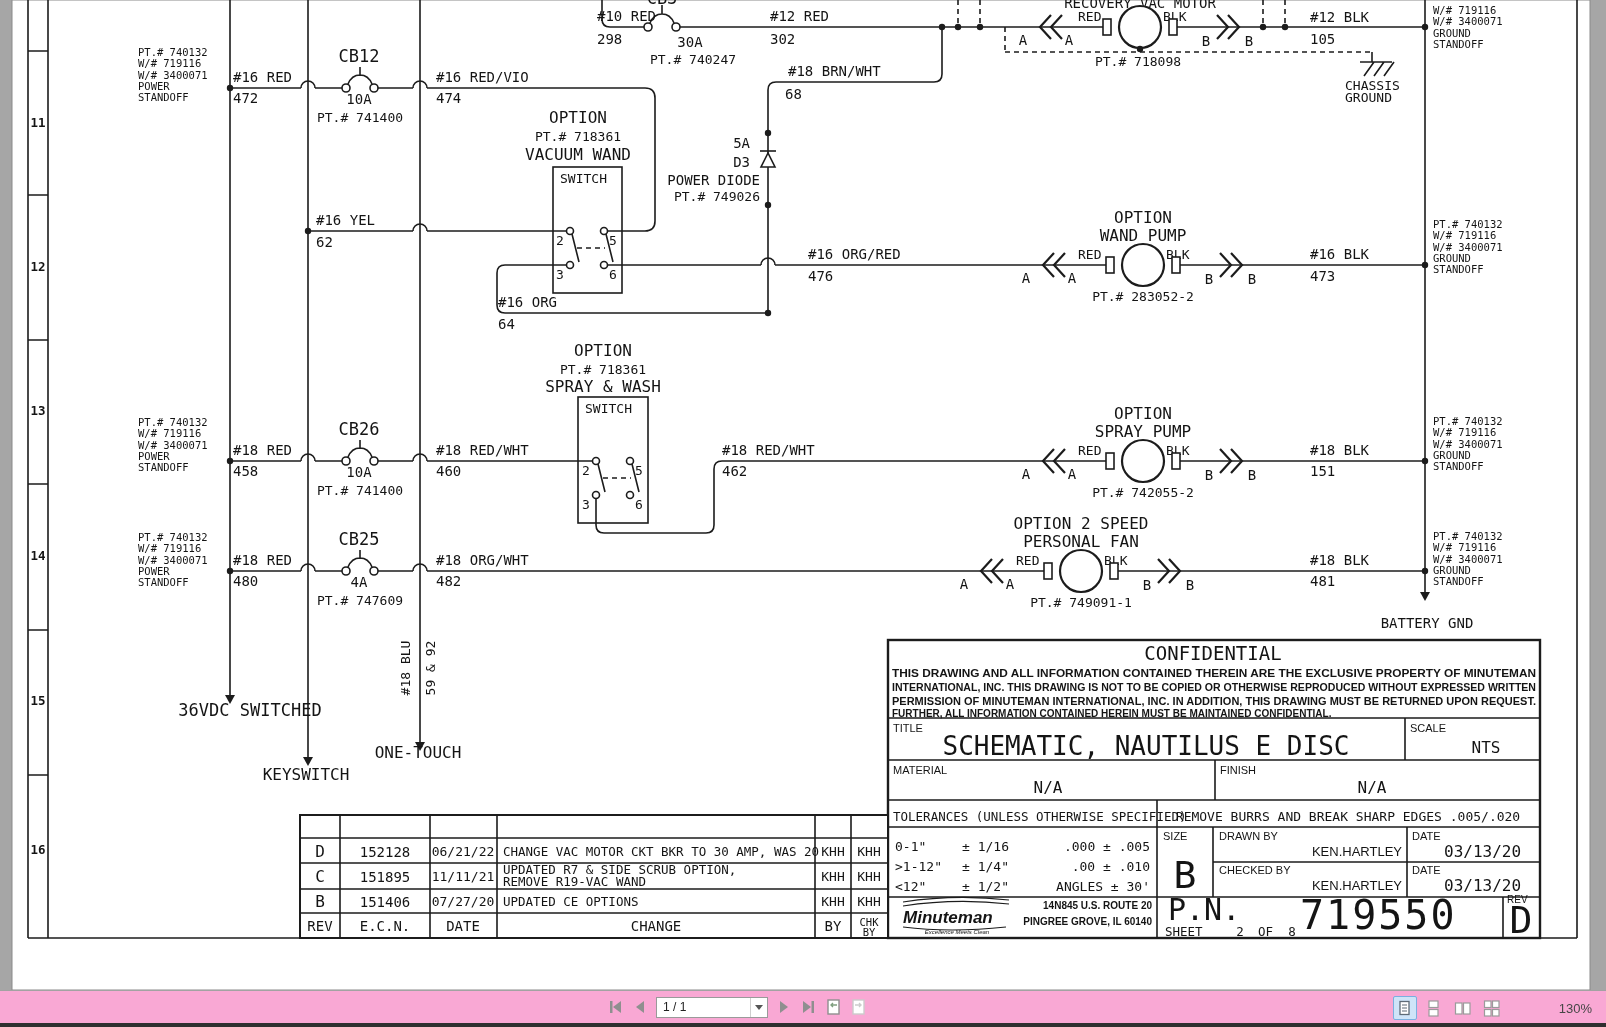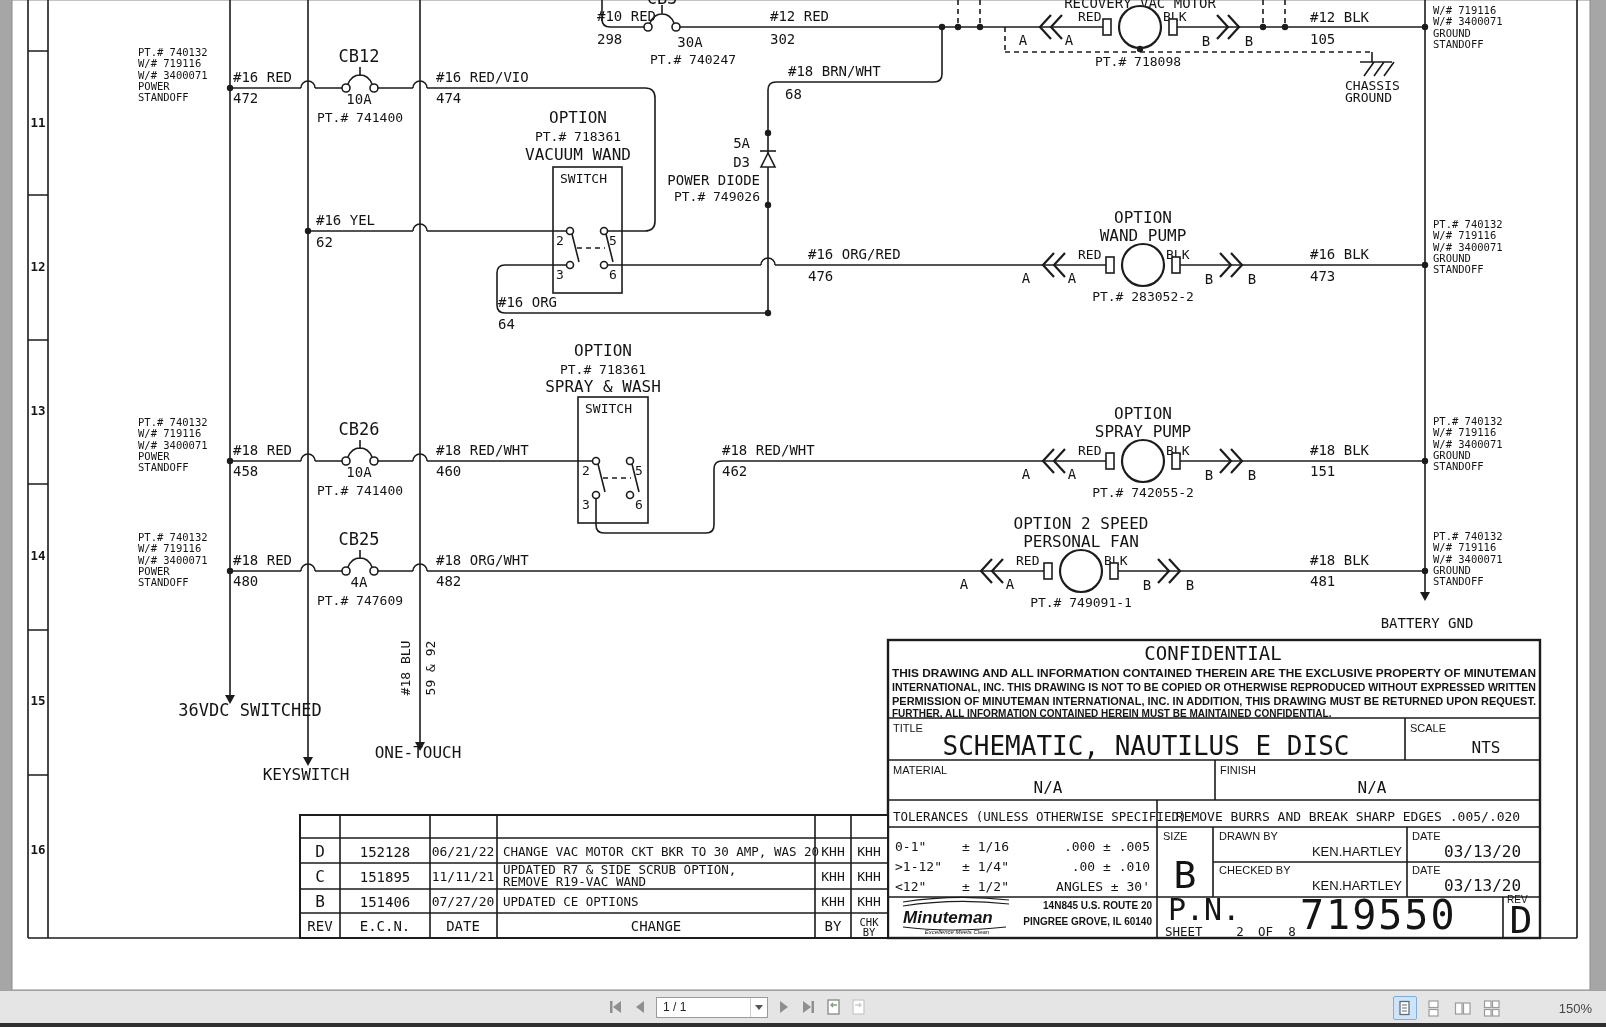--- a/index.html
+++ b/index.html
@@ -14,21 +14,21 @@
   .wht{fill:#ffffff;}
   .t10{font-size:10.5px;} .t12{font-size:12.5px;} .t13{font-size:13px;} .t14{font-size:14px;}
   .t16{font-size:16px;} .t17{font-size:17px;} .t19{font-size:19px;} .t26{font-size:26px;}
   .t30{font-size:30px;} .t38{font-size:38px;} .t40{font-size:40px;letter-spacing:2px;}
   .mid{text-anchor:middle;} .end{text-anchor:end;}
   .so text{font-size:10.5px;}
   .sans{font-family:"Liberation Sans",sans-serif !important;}
   .t11s{font-family:"Liberation Sans",sans-serif !important;font-size:11px;}
   .t10s{font-family:"Liberation Sans",sans-serif !important;font-size:10px;}
   .bold{font-weight:bold;}
-  .toolbar{position:absolute;left:0;top:990px;width:1606px;height:33px;background:#e5e5e5;
+  .toolbar{position:absolute;left:0;top:990px;width:1606px;height:33px;background:#f9a8d4;
            border-top:1px solid #a2a2a2;box-sizing:border-box;}
   .darkstrip{position:absolute;left:0;top:1023px;width:1606px;height:4px;background:#2f2f2f;}
   .nav-group{position:absolute;left:606px;top:5px;display:flex;align-items:center;gap:5px;}
   .tb-btn{width:20px;height:22px;border:none;background:transparent;padding:1px;display:flex;
           align-items:center;justify-content:center;cursor:pointer;}
   .page-box{width:112px;height:21px;background:#fff;border:1px solid #9a9a9a;display:flex;
             align-items:center;box-sizing:border-box;}
   .page-box span.val{flex:1;padding-left:6px;font-size:12px;color:#222;}
   .page-box .caret-cell{width:16px;height:100%;display:flex;align-items:center;justify-content:center;
             border-left:1px solid #cfcfcf;}
@@ -499,18 +499,18 @@
           </svg>
     </span>
     <span class="vm">
       <svg width="17" height="17">
             <rect x="1.5" y="1" width="6.5" height="6.5" fill="#fff" stroke="#9b9b9b" stroke-width="1.2"></rect>
             <rect x="9.5" y="1" width="6.5" height="6.5" fill="#fff" stroke="#9b9b9b" stroke-width="1.2"></rect>
             <rect x="1.5" y="9.5" width="6.5" height="6.5" fill="#fff" stroke="#9b9b9b" stroke-width="1.2"></rect>
             <rect x="9.5" y="9.5" width="6.5" height="6.5" fill="#fff" stroke="#9b9b9b" stroke-width="1.2"></rect>
           </svg>
     </span>
-    <span class="zoom-label">150%</span>
+    <span class="zoom-label">130%</span>
   </div>
 </div>
 <div class="darkstrip"></div>
 
 </div>
 
 </body></html>

